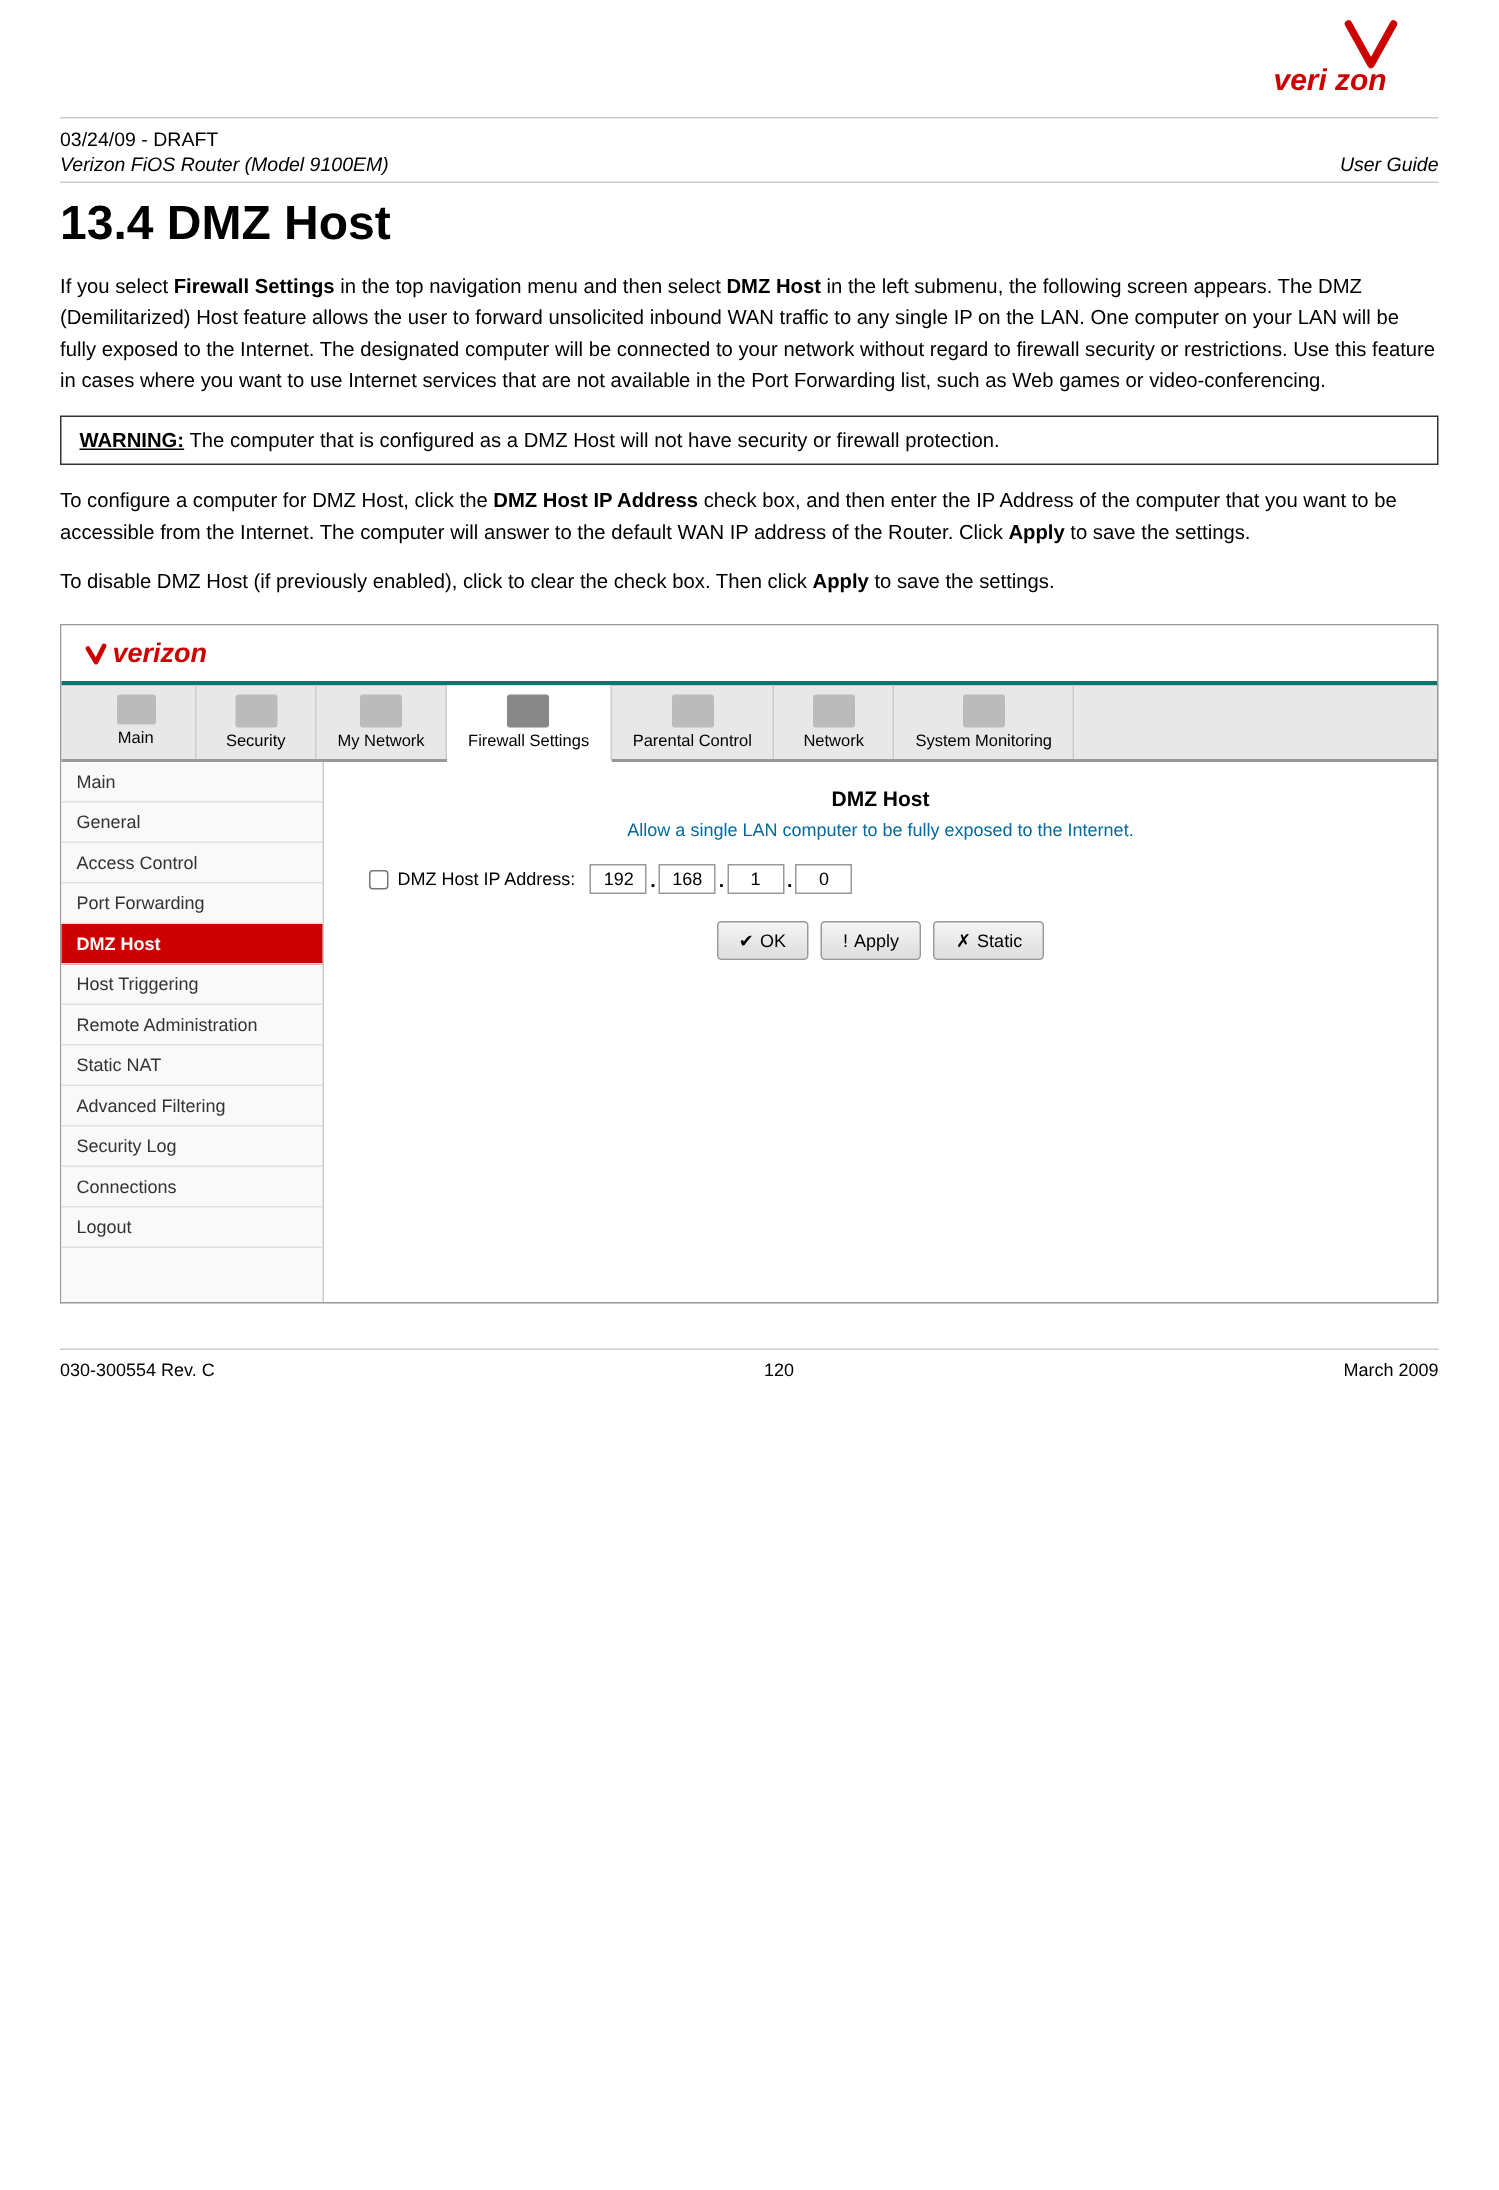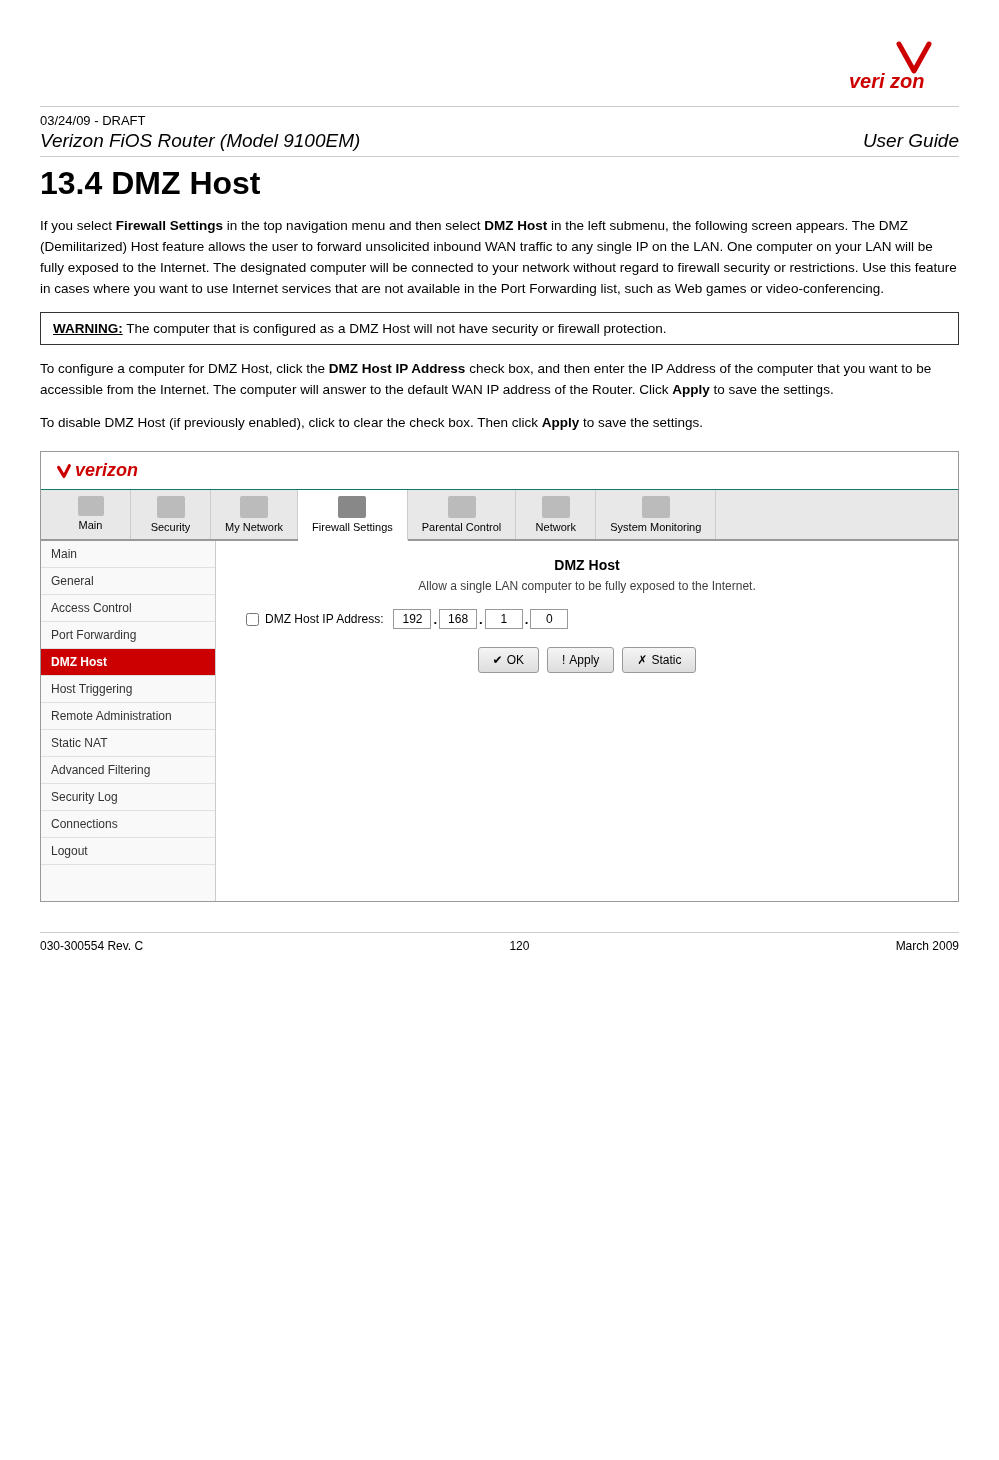--- a/index.html
+++ b/index.html
@@ -6,38 +6,38 @@
     body {
       font-family: Arial, sans-serif;
       font-size: 14px;
       background: #fff;
       color: #000;
       width: 999px;
       min-height: 1460px;
       position: relative;
     }
     .page-wrapper {
-      padding: 36px 40px;
+      padding: 8px 40px;
       position: relative;
     }
     .header-logo {
       display: flex;
       justify-content: flex-end;
       padding-bottom: 10px;
       border-bottom: 1px solid #ccc;
       margin-bottom: 6px;
     }
     .draft-line {
       font-size: 13px;
       margin-bottom: 2px;
     }
     .subtitle-line {
       display: flex;
       justify-content: space-between;
-      font-size: 19px;
+      font-size: 13px;
       font-style: italic;
       border-bottom: 1px solid #ccc;
       padding-bottom: 4px;
       margin-bottom: 8px;
       align-items: flex-end;
     }
     h1.section-title {
       font-size: 32px;
       font-weight: bold;
       margin-bottom: 14px;
@@ -59,21 +59,21 @@
     }
     .screenshot-container {
       border: 1px solid #999;
       margin: 18px 0;
       background: #f0f0f0;
     }
     
     .router-header {
       background: #fff;
       padding: 8px 14px;
-      border-bottom: 1px solid #0f766e;
+      border-bottom: 3px solid #0f766e;
       display: flex;
       align-items: center;
     }
     .router-nav {
       background: #e8e8e8;
       display: flex;
       border-bottom: 2px solid #999;
       padding: 0 10px;
     }
     .nav-item {
@@ -127,21 +127,21 @@
     .content-title {
       text-align: center;
       font-size: 14px;
       font-weight: bold;
       margin-bottom: 6px;
     }
     .content-subtitle {
       text-align: center;
       font-size: 12px;
       margin-bottom: 16px;
-      color: #404040;
+      color: #0369a1;
     }
     .form-row {
       display: flex;
       align-items: center;
       margin-bottom: 18px;
       padding-left: 10px;
     }
     .checkbox-label {
       display: flex;
       align-items: center;

